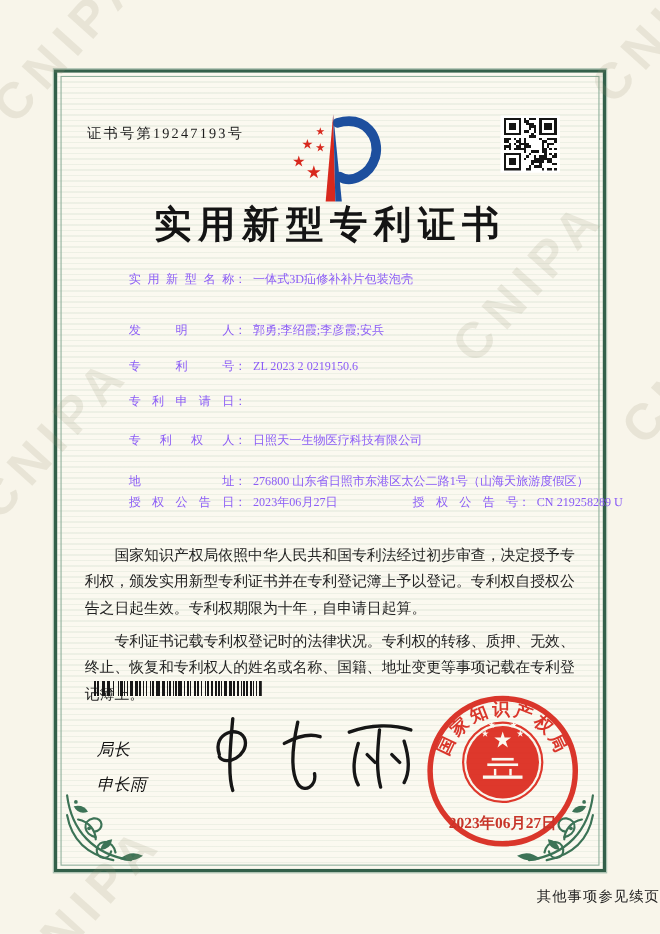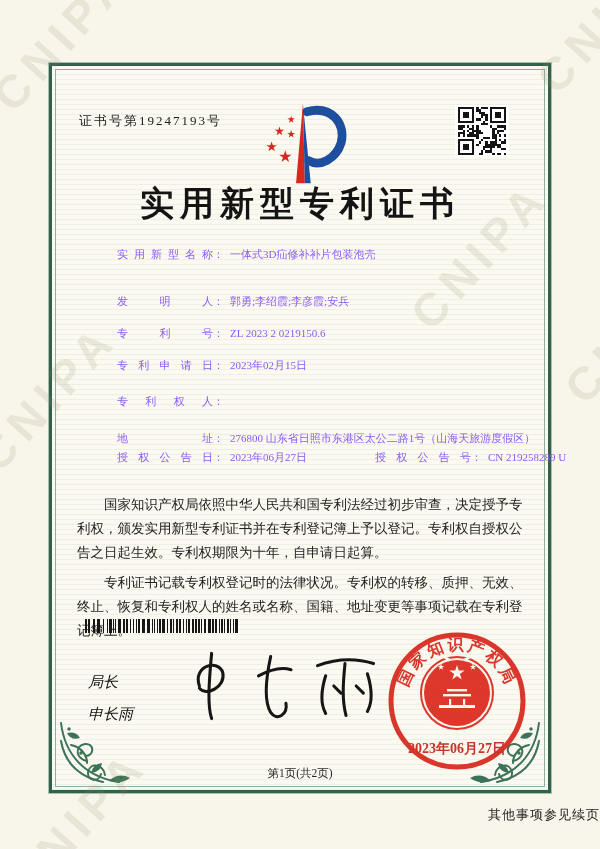--- a/index.html
+++ b/index.html
@@ -276,25 +276,25 @@
           <span class="fval">郭勇;李绍霞;李彦霞;安兵</span>
       </div>
       <div class="frow mb-b">
         <span class="flabel">专利号</span>
           <span class="fcolon">：</span>
           <span class="fval">ZL 2023 2 0219150.6</span>
       </div>
       <div class="frow mb-c">
         <span class="flabel">专利申请日</span>
           <span class="fcolon">：</span>
-          <span class="fval">2023年02月15日</span>
       </div>
       <div class="frow mb-d">
         <span class="flabel">专利权人</span>
           <span class="fcolon">：</span>
+          <span class="fval">日照天一生物医疗科技有限公司</span>
       </div>
       <div class="frow addr">
         <span class="flabel">地址</span>
           <span class="fcolon">：</span>
           <span class="fval">276800 山东省日照市东港区太公二路1号（山海天旅游度假区）</span>
       </div>
       <div class="grant">
         <span class="gpair1">
           <span class="flabel">授权公告日</span>
             <span class="fcolon">：</span>
@@ -404,17 +404,16 @@
           <rect x="64" y="62" width="20" height="2.4"></rect>
           <rect x="60" y="67" width="28" height="2.4"></rect>
           <rect x="56" y="78" width="36" height="3"></rect>
           <rect x="66" y="72" width="2.2" height="6"></rect>
           <rect x="80" y="72" width="2.2" height="6"></rect>
         </g>
       </g>
       <text x="74" y="126" text-anchor="middle" font-size="14" font-weight="bold" fill="#c4261a" font-family="'Liberation Serif','DejaVu Serif',serif">2023年06月27日</text>
     </svg>
 
-    <div class="pageinfo">第1页(共2页)</div>
   </div>
 
   <div class="footer-note">其他事项参见续页</div>
 </div>
 
 </body></html>

